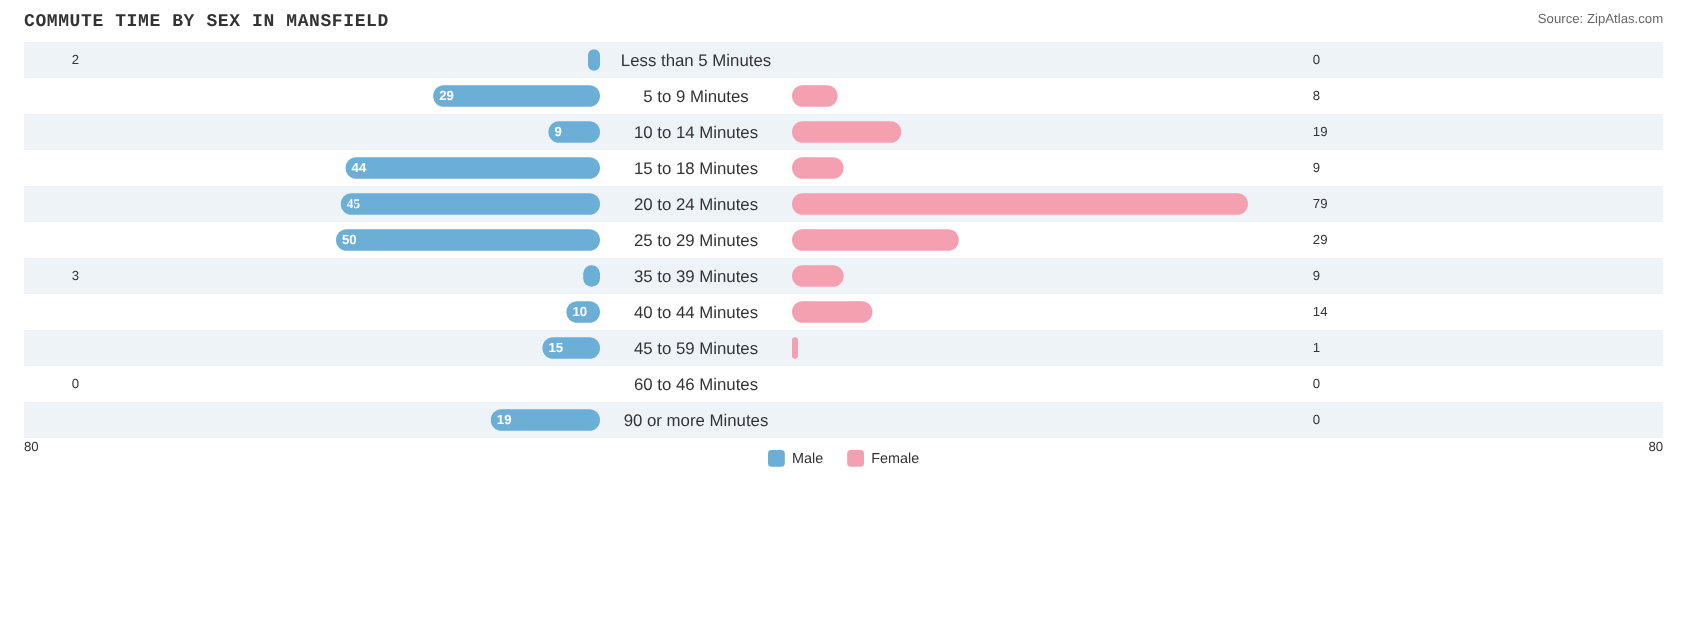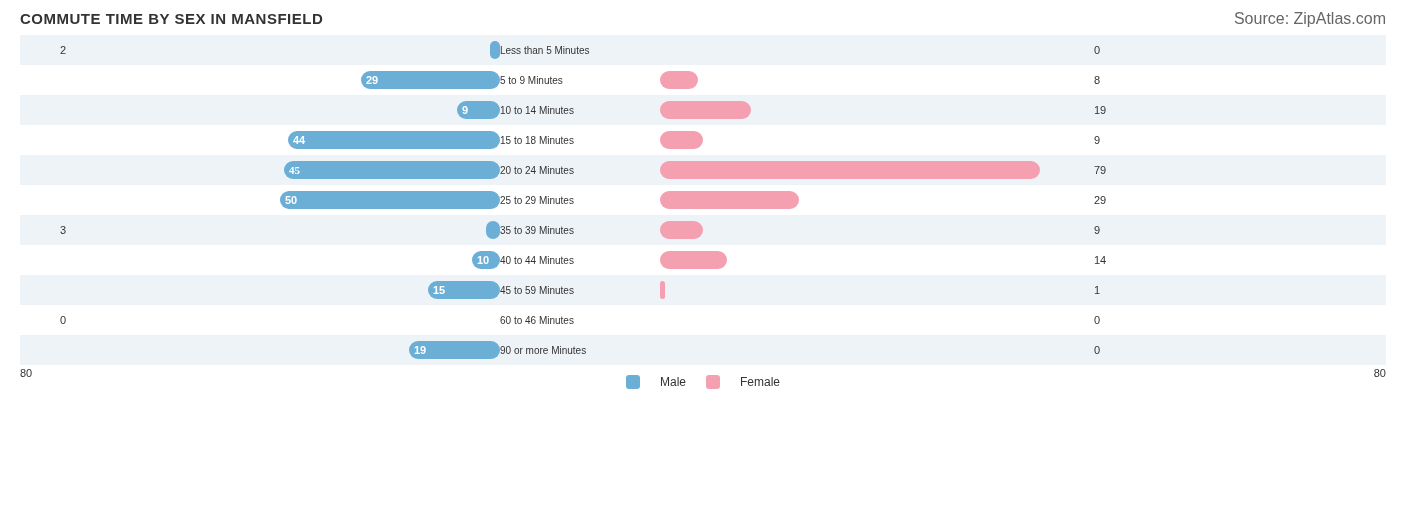--- a/index.html
+++ b/index.html
@@ -17,39 +17,40 @@
       padding: 10px 20px 40px 20px;
       position: relative;
     }
     .chart-title {
       font-size: 15px;
       font-weight: bold;
       text-transform: uppercase;
       color: #333;
       margin-bottom: 8px;
       letter-spacing: 0.5px;
+      font-family: Liberation Mono, monospace;
     }
     .source {
       position: absolute;
       top: 10px;
       right: 20px;
-      font-size: 16px;
+      font-size: 11px;
       color: #666;
     }
     .legend {
       display: flex;
       justify-content: center;
       align-items: center;
       margin-top: 8px;
       gap: 20px;
     }
     .legend-item {
       display: flex;
       align-items: center;
-      gap: 20px;
+      gap: 6px;
       font-size: 12px;
       color: #333;
     }
     .legend-box {
       width: 14px;
       height: 14px;
       border-radius: 3px;
     }
     .chart-inner {
       display: flex;
@@ -89,21 +90,22 @@
       flex-shrink: 0;
     }
     .bar-f {
       height: 18px;
       background: #f4a0b0;
       border-radius: 9px;
       flex-shrink: 0;
     }
     .center-lbl {
       width: 160px;
-      font-size: 10px;
+      text-align: center;
+      font-size: 14px;
       color: #333;
       flex-shrink: 0;
       z-index: 2;
     }
     .bars-right {
       width: 430px;
       display: flex;
       justify-content: flex-start;
       align-items: center;
       height: 100%;
@@ -228,21 +230,21 @@
         </div>
         <div class="center-lbl">40 to 44 Minutes</div>
         <div class="bars-right">
           <div class="bar-f" style="width: 67px;"></div>
         </div>
         <div class="val-right">14</div>
       </div>
       <div class="chart-row">
         <div class="val-left"></div>
         <div class="bars-left">
-          <div class="bar-m" style="width: 72px; display: flex; align-items: center; justify-content: flex-start;">
+          <div class="bar-m" style="width: 48px; display: flex; align-items: center; justify-content: flex-start;">
             <span class="val-inside">15</span>
           </div>
         </div>
         <div class="center-lbl">45 to 59 Minutes</div>
         <div class="bars-right">
           <div class="bar-f" style="width: 5px;"></div>
         </div>
         <div class="val-right">1</div>
       </div>
       <div class="chart-row">

